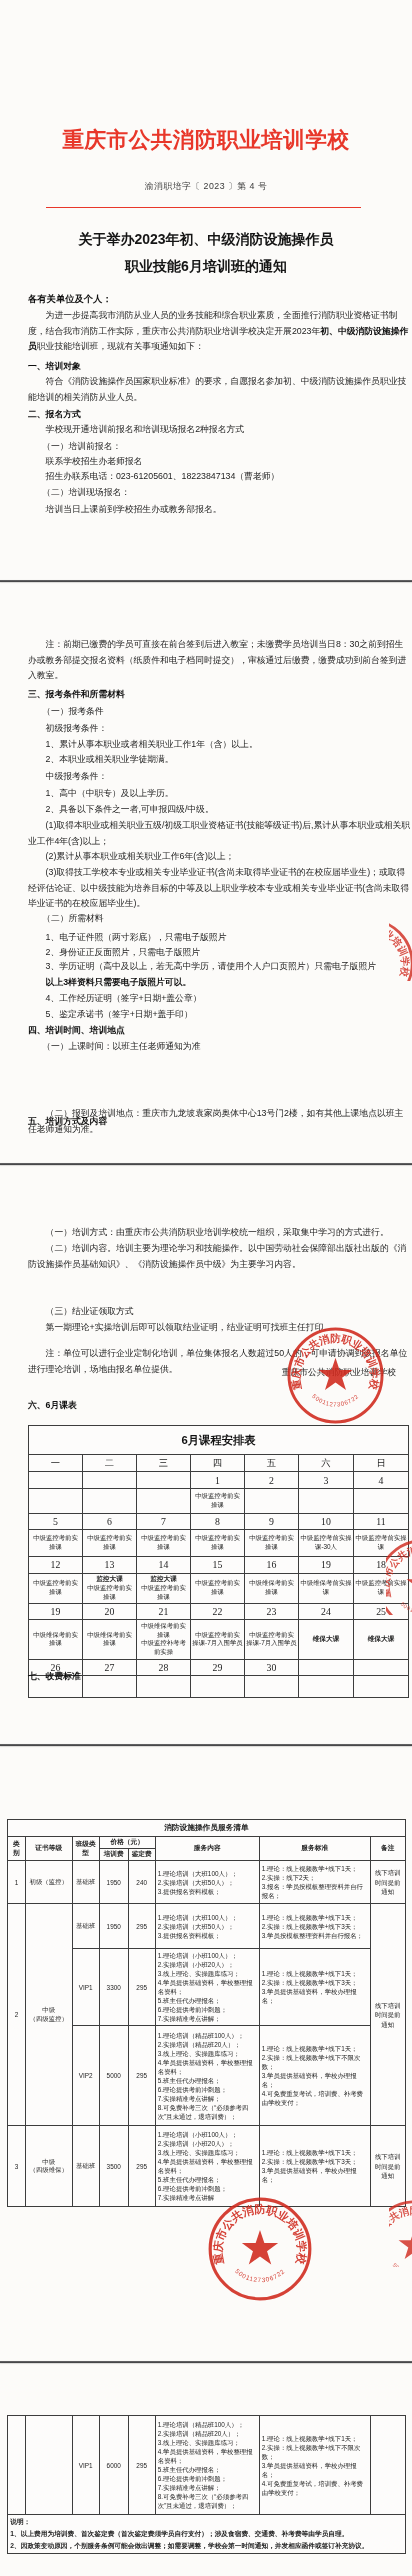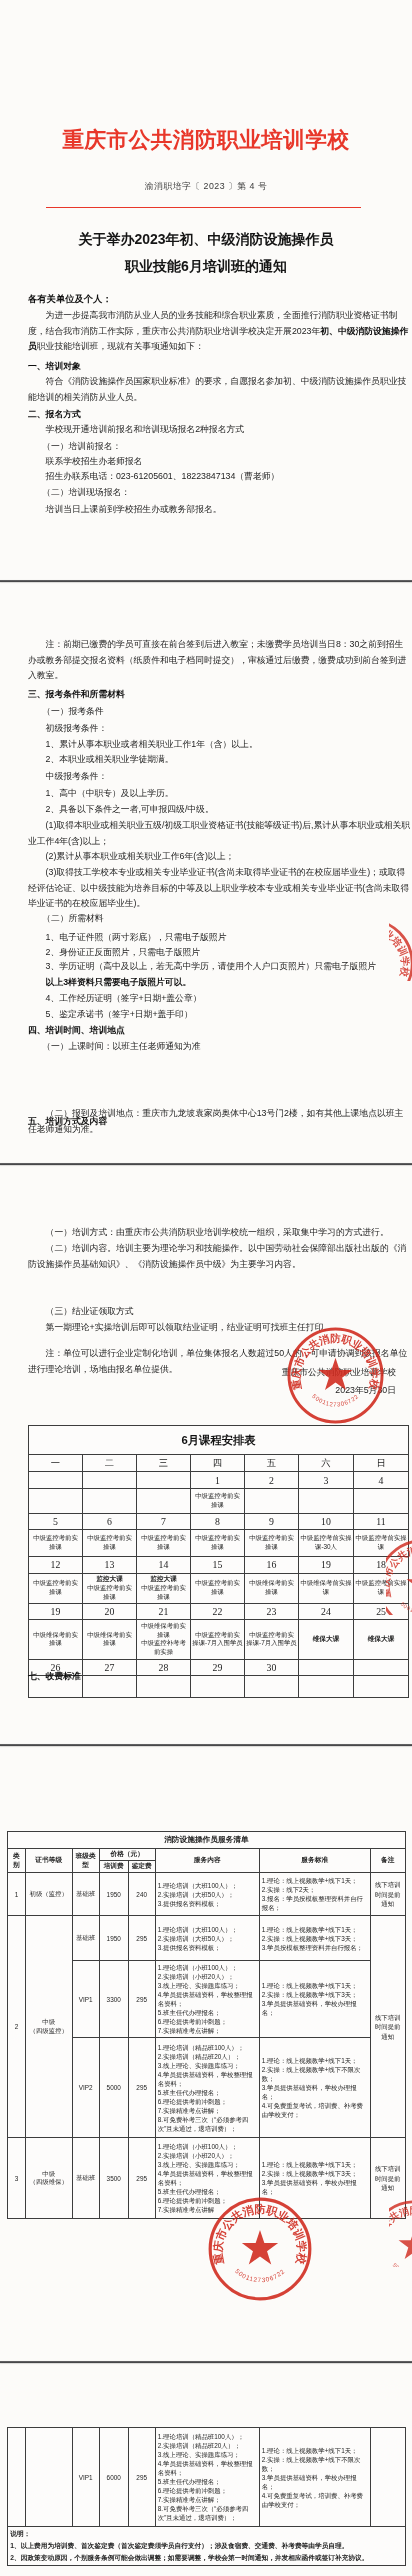--- a/index.html
+++ b/index.html
@@ -21,21 +21,21 @@
   table{border-collapse:collapse;table-layout:fixed;}
   .cal{position:absolute;left:28px;top:1425px;width:378px;background:rgba(255,255,255,.4);}
   .cal td{border:0.5px solid #3d3d3d;overflow:hidden;}
   .cal .ttl td{font-size:11.3px;font-weight:bold;text-align:center;height:26px;color:#111;}
   .cal .wd td{font-family:"Liberation Serif","DejaVu Serif",serif;font-size:9.3px;text-align:center;height:14.4px;}
   .cal .cd td{font-family:"Liberation Serif","DejaVu Serif",serif;font-size:9.8px;text-align:center;height:13.4px;}
   .cal .cc td{font-size:6.4px;line-height:8.8px;text-align:center;vertical-align:middle;padding:1.5px 1px;}
   .cb{display:block;font-weight:bold;font-size:6.7px;}
   .cb:empty{display:none;}
   .ct{white-space:pre-line;}
-  .fee{position:absolute;left:7.2px;width:398px;font-size:6.4px;background:rgba(255,255,255,.4);margin-top:12px;}
+  .fee{position:absolute;left:7.2px;width:398px;font-size:6.4px;background:rgba(255,255,255,.4);}
   .fee td{border:0.5px solid #3d3d3d;padding:1px 2.1px;vertical-align:middle;overflow:hidden;}
   .fee .ttl td{font-size:7.7px;font-weight:bold;text-align:center;height:14.4px;border-bottom:0.5px solid #3d3d3d;}
   .fee .hd{font-weight:bold;text-align:center;font-size:6.7px;}
   .ctr{text-align:center;}
   .pl{white-space:pre-line;line-height:8.8px;}
   .lst{white-space:pre-line;line-height:9px;text-align:left;}
   .ncell{text-align:center;line-height:9.3px;font-size:6.4px;}
   .sm{font-weight:bold;font-size:6.7px;line-height:12px;padding:2.6px 3.1px;}
   .stamp{position:absolute;color:#d0281c;opacity:.88;pointer-events:none;}
   .edge{position:absolute;overflow:hidden;pointer-events:none;}
@@ -107,22 +107,22 @@
   <div class="blk i2" style="top:1106px">（二）报到及培训地点：重庆市九龙坡袁家岗奥体中心13号门2楼，如有其他上课地点以班主任老师通知为准。</div>
   <div class="blk b" style="top:1114px">五、培训方式及内容</div>
 
   <div class="blk i2" style="top:1225px">（一）培训方式：由重庆市公共消防职业培训学校统一组织，采取集中学习的方式进行。</div>
   <div class="blk i2" style="top:1241px">（二）培训内容。培训主要为理论学习和技能操作。以中国劳动社会保障部出版社出版的《消防设施操作员基础知识》、《消防设施操作员中级》为主要学习内容。</div>
   <div class="blk i2" style="top:1346px">注：单位可以进行企业定制化培训，单位集体报名人数超过50人的，可申请协调到该报名单位进行理论培训，场地由报名单位提供。</div>
   <div class="blk i2" style="top:1304px">（三）结业证领取方式</div>
   <div class="blk i2p" style="top:1320px">第一期理论+实操培训后即可以领取结业证明，结业证明可找班主任打印。</div>
   <div class="sign" style="top:1364px">
     <div>重庆市公共消防职业培训学校</div>
-    <div>2023年5月30日</div>
   </div>
+  <div class="blk b" style="top:1398px">六、6月课表</div>
 
   <table class="cal">
     <colgroup>
         <col style="width:54px">
         <col style="width:54px">
         <col style="width:54px">
         <col style="width:54px">
         <col style="width:54px">
         <col style="width:55px">
         <col style="width:55px">

